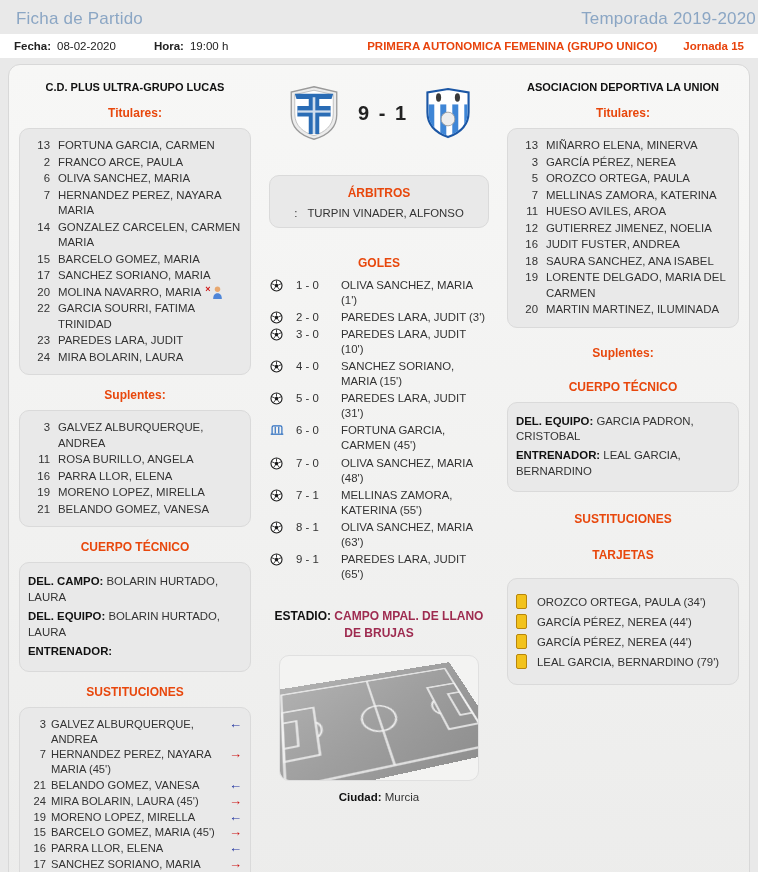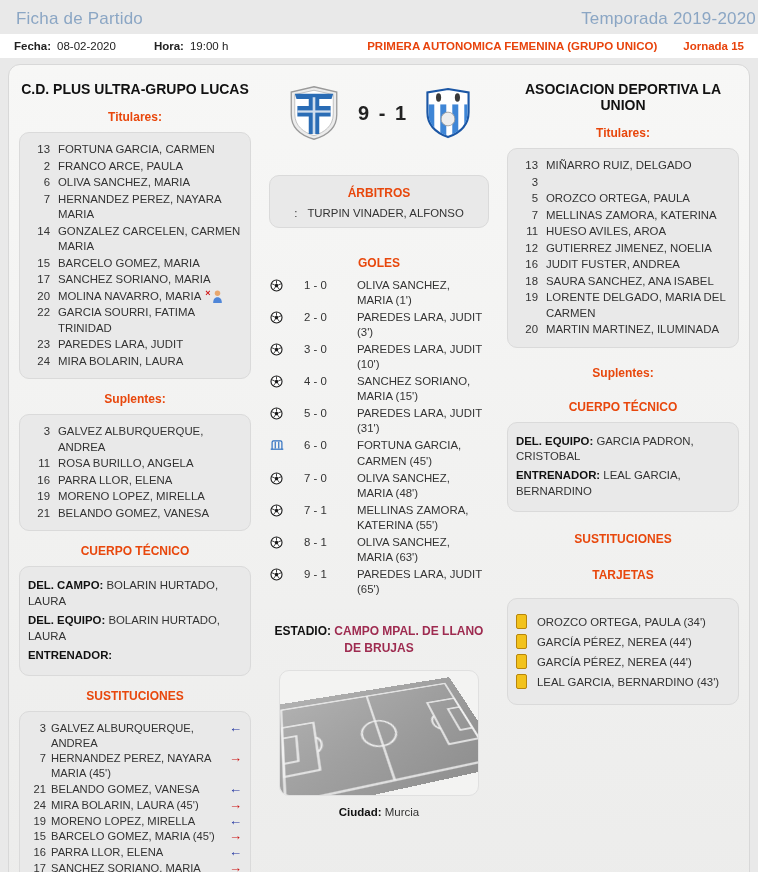--- a/index.html
+++ b/index.html
@@ -19,40 +19,40 @@
   .infobar .grp{display:flex;gap:6px;align-items:center;white-space:nowrap;}
   .infobar b{font-weight:bold;}
   .infobar .red{color:#e8430c;font-weight:bold;}
   .infobar .sp{width:26px;display:inline-block;}
   
   .main{margin:6px 8px 0 8px;background:linear-gradient(#f7f7f6,#ececeb);
     border:1px solid #d8d8d8;border-radius:12px;padding:4px 10px 14px 10px;
     display:flex;gap:14px;min-height:780px;box-sizing:border-box;}
   .col-side{width:232px;flex:none;}
   .col-center{flex:1;min-width:0;}
-  .team-name{font-size:14px;font-weight:bold;color:#111;text-align:center;margin:12px 0 2px;}
+  .team-name{font-size:11px;font-weight:bold;color:#111;text-align:center;margin:12px 0 2px;}
   .sec{color:#e8470c;font-weight:bold;font-size:12px;text-align:center;margin:13px 0 8px;}
   .panel{background:#e9e9e9;border:1px solid #dadada;border-radius:10px;padding:8px 8px;font-size:11.4px;}
   
   .prow{display:flex;gap:8px;line-height:1.36;margin:1px 0;}
   .prow .num{width:22px;text-align:right;flex:none;}
   .prow .nm{flex:1;min-width:0;}
   
   .srow{display:flex;gap:5px;line-height:1.32;margin:1px 0;font-size:11.2px;align-items:flex-start;}
   .srow .num{width:18px;text-align:right;flex:none;}
   .srow .nm{flex:1;min-width:0;}
   .srow .arrow{width:15px;flex:none;text-align:right;font-weight:bold;font-size:13px;line-height:1.1;}
   .srow .arrow.in::before{content:"\2190";color:#1c2f9e;}
   .srow .arrow.out::before{content:"\2192";color:#cc1111;}
   
   .staff-row{margin:3px 0;line-height:1.4;}
   .staff-row b{color:#111;}
   
   .goals{width:218px;margin:0 auto;}
-  .grow{display:flex;gap:20px;align-items:flex-start;margin:2px 0;font-size:11.4px;line-height:1.32;}
+  .grow{display:flex;gap:12px;align-items:flex-start;margin:2px 0;font-size:11.4px;line-height:1.32;}
   .gicon{width:14px;flex:none;display:inline-flex;margin-top:1px;}
   .gscore{width:33px;flex:none;white-space:nowrap;}
   .gtext{flex:1;min-width:0;}
   
   .crow{display:flex;gap:10px;align-items:center;margin:5px 0;font-size:11.4px;}
   .card-ico{width:9px;height:13px;background:#f2c21b;border:1px solid #b8860b;border-radius:2px;flex:none;}
   
   .scoreline{display:flex;justify-content:center;align-items:center;gap:16px;margin-top:16px;}
   .score{font-size:20px;font-weight:bold;color:#222;letter-spacing:2px;white-space:nowrap;}
   .ref-panel{width:206px;margin:34px auto 0;text-align:center;padding:8px 6px;}
@@ -514,25 +514,26 @@
       <span>Murcia</span>
     </div>
   </div>
 
   <div class="col-side">
     <div class="team-name">ASOCIACION DEPORTIVA LA UNION</div>
     <div class="sec">Titulares:</div>
     <div class="panel">
   <div class="prow">
     <span class="num">13</span>
-    <span class="nm"><span>MIÑARRO RUIZ, DELGADO</span></span>
+    <span class="nm"><span>MIÑARRO ELENA, MINERVA</span></span>
   </div>
 
   <div class="prow">
     <span class="num">3</span>
+    <span class="nm"><span>GARCÍA PÉREZ, NEREA</span></span>
   </div>
 
   <div class="prow">
     <span class="num">5</span>
     <span class="nm"><span>OROZCO ORTEGA, PAULA</span></span>
   </div>
 
   <div class="prow">
     <span class="num">7</span>
     <span class="nm"><span>MELLINAS ZAMORA, KATERINA</span></span>
@@ -592,18 +593,18 @@
     <span>GARCÍA PÉREZ, NEREA (44')</span>
   </div>
 
   <div class="crow">
     <span class="card-ico"></span>
     <span>GARCÍA PÉREZ, NEREA (44')</span>
   </div>
 
   <div class="crow">
     <span class="card-ico"></span>
-    <span>LEAL GARCIA, BERNARDINO (43')</span>
+    <span>LEAL GARCIA, BERNARDINO (79')</span>
   </div>
 </div>
   </div>
 
 </div>
 
 </body></html>

